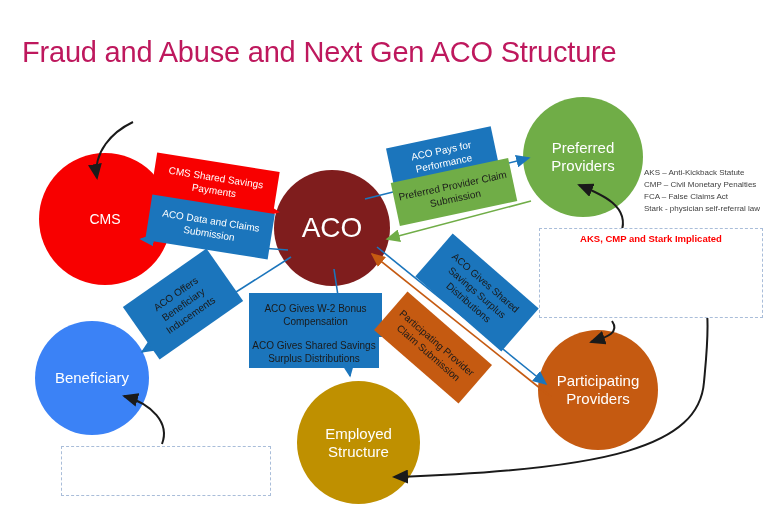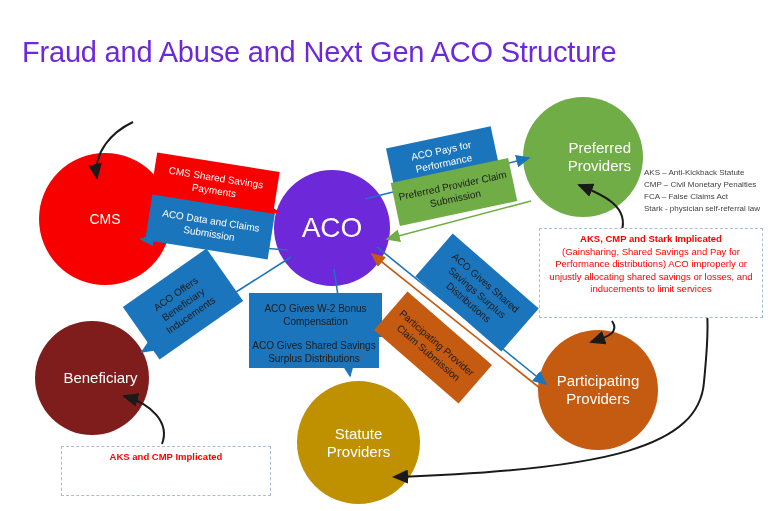--- a/index.html
+++ b/index.html
@@ -1,31 +1,31 @@
 <!DOCTYPE html>
 <html><head>
 <meta charset="utf-8">
 <style>
   html,body{margin:0;padding:0;background:#fff;}
   #stage{
     position:relative;width:768px;height:511px;background:#ffffff;overflow:hidden;
     font-family:"Liberation Sans", sans-serif;
   }
   #title{
-    position:absolute;left:22px;top:36px;font-size:29px;color:#6d28d9;
+    position:absolute;left:22px;top:36px;font-size:29px;color:#be185d;
     letter-spacing:-0.2px;white-space:nowrap;
   }
   svg.connectors{position:absolute;left:0;top:0;z-index:2;}
   .circle{
     position:absolute;border-radius:50%;display:flex;align-items:center;justify-content:center;
     text-align:center;color:#fff;z-index:1;line-height:1.2;
   }
   #circle-cms{left:39px;top:153px;width:132px;height:132px;font-size:14px;}
   #circle-aco{left:274px;top:170px;width:116px;height:116px;font-size:28px;}
-  #circle-preferred{left:523px;top:97px;width:120px;height:120px;font-size:15px;text-align:right;}
+  #circle-preferred{left:523px;top:97px;width:120px;height:120px;font-size:15px;}
   #circle-beneficiary{left:35px;top:321px;width:114px;height:114px;font-size:15px;}
   #circle-employed{left:297px;top:381px;width:123px;height:123px;font-size:15px;}
   #circle-participating{left:538px;top:330px;width:120px;height:120px;font-size:15px;}
   .circle span{display:block;width:80%;}
   .flow{
     position:absolute;display:flex;align-items:center;justify-content:center;text-align:center;
     font-size:10px;line-height:1.3;z-index:3;padding:2px;box-sizing:border-box;
   }
   .text-white{color:#ffffff;}
   .text-dark{color:#1a1a1a;}
@@ -55,31 +55,31 @@
 </head>
 <body>
 
 <div id="stage">
 
   <div id="title">Fraud and Abuse and Next Gen ACO Structure</div>
 
   <div class="circle" id="circle-cms" style="background-color: rgb(248, 0, 0);">
     <span>CMS</span>
   </div>
-  <div class="circle" id="circle-aco" style="background-color: #6d28d9;">
+  <div class="circle" id="circle-aco" style="background-color: #7f1d1d;">
     <span>ACO</span>
   </div>
   <div class="circle" id="circle-preferred" style="background-color: rgb(112, 173, 71);">
     <span>Preferred Providers</span>
   </div>
-  <div class="circle" id="circle-beneficiary" style="background-color: #7f1d1d; text-align: right;">
+  <div class="circle" id="circle-beneficiary" style="background-color: #3b82f6;">
     <span>Beneficiary</span>
   </div>
   <div class="circle" id="circle-employed" style="background-color: rgb(191, 144, 0);">
-    <span>Statute Providers</span>
+    <span>Employed Structure</span>
   </div>
   <div class="circle" id="circle-participating" style="background-color: rgb(197, 90, 17);">
     <span>Participating Providers</span>
   </div>
 
   <svg class="connectors" width="768" height="511" viewBox="0 0 768 511">
     <defs>
       <marker id="mRed" markerWidth="10" markerHeight="8" refX="8" refY="4" orient="auto">
           <path d="M0,0 L9,4 L0,8 z" fill="#f80000"></path>
         </marker>
@@ -134,24 +134,22 @@
   </div>
   <div class="flow text-dark" id="box-surplus-rot" style="background-color: rgb(27, 117, 188);">
     <span style="width:100px;">ACO Gives Shared Savings Surplus Distributions</span>
   </div>
   <div class="flow text-dark" id="box-participating-claim" style="background-color: rgb(197, 90, 17);">
     <span style="width:100px;">Participating Provider Claim Submission</span>
   </div>
 
   <div class="note" id="note-aks-stark">
     <div class="note-title">AKS, CMP and Stark Implicated</div>
-    <div class="note-body">(Gainsharing, Shared Savings and Pay for Performance distributions) ACO improperly or unjustly allocating shared savings or losses, and  inducements to limit services</div>
   </div>
   <div class="note" id="note-aks">
-    <div class="note-title">AKS and CMP Implicated</div>
   </div>
 
   <div id="legend">
     <div>AKS – Anti-Kickback Statute</div>
     <div>CMP – Civil Monetary Penalties</div>
     <div>FCA – False Claims Act</div>
     <div>Stark - physician self-referral law</div>
   </div>
 
 </div>

